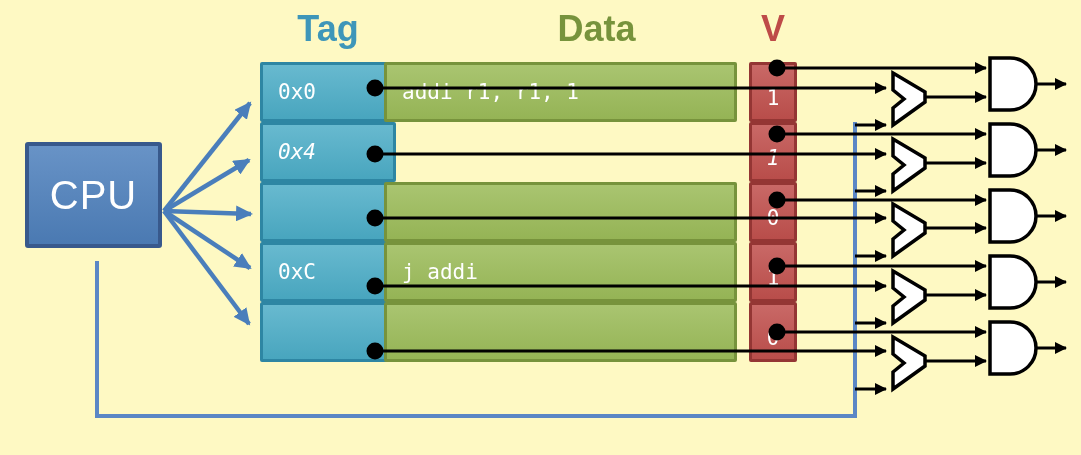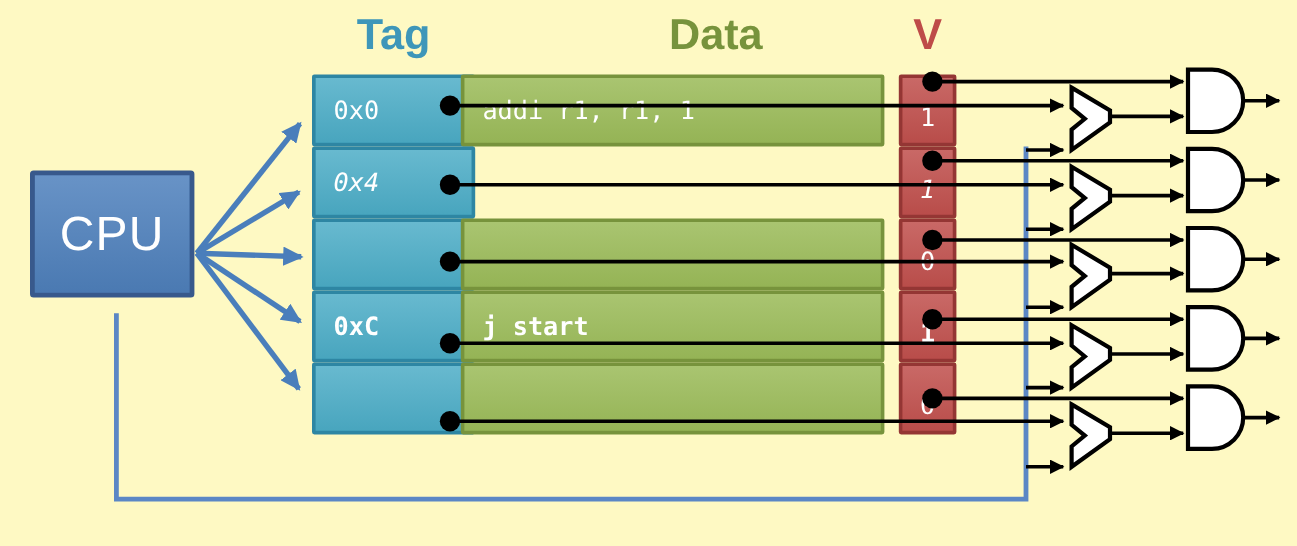--- a/index.html
+++ b/index.html
@@ -34,21 +34,21 @@
   
   .cell{
     position:absolute; box-sizing:border-box; z-index:1; border-radius:2px;
     display:flex; align-items:center;
     color:var(--cell-text); font-family:"DejaVu Sans Mono", monospace; font-size:21px;
   }
   .cell.tag{left:260px; width:136px; background:linear-gradient(to bottom, rgba(255,255,255,.16), rgba(0,0,0,.04)), var(--tag-fill); border:3px solid var(--tag-border); padding-left:15px;}
   .cell.data{left:384px; width:353px; background:linear-gradient(to bottom, rgba(255,255,255,.14), rgba(0,0,0,.04)), var(--data-fill); border:3px solid var(--data-border); padding-left:15px;}
   .cell.v{left:749px; width:48px; background:linear-gradient(to bottom, rgba(255,255,255,.14), rgba(0,0,0,.04)), var(--v-fill); border:3px solid var(--v-border); justify-content:center; padding-top:12px;}
   .r1{top:62px;height:60px;} .r2{top:122px;height:60px;font-style:italic;} .r3{top:182px;height:60px;}
-  .r4{top:242px;height:60px;font-weight:bold;} .r5{top:302px;height:60px;}
+  .r4{top:242px;height:60px;} .r5{top:302px;height:60px;}
   
   svg.wires{position:absolute; left:0; top:0; z-index:2;}
   .blk{stroke:var(--line-black); stroke-width:3; fill:none;}
   .gate{stroke:var(--line-black); stroke-width:3.5; fill:#ffffff;}
   .blue{stroke:var(--line-blue); stroke-width:4.5; fill:none;}
   .fb{stroke:var(--feedback-blue); stroke-width:4; fill:none;}
   .dot{fill:var(--line-black); stroke:none;}
 </style>
 </head>
 <body>
@@ -87,21 +87,21 @@
       <span></span>
     </div>
   <div class="cell v r3">
       <span>0</span>
     </div>
 
   <div class="cell tag r4">
       <span>0xC</span>
     </div>
   <div class="cell data r4">
-      <span>j start</span>
+      <span>j addi</span>
     </div>
   <div class="cell v r4">
       <span>1</span>
     </div>
 
   <div class="cell tag r5">
       <span></span>
     </div>
   <div class="cell data r5">
       <span></span>

